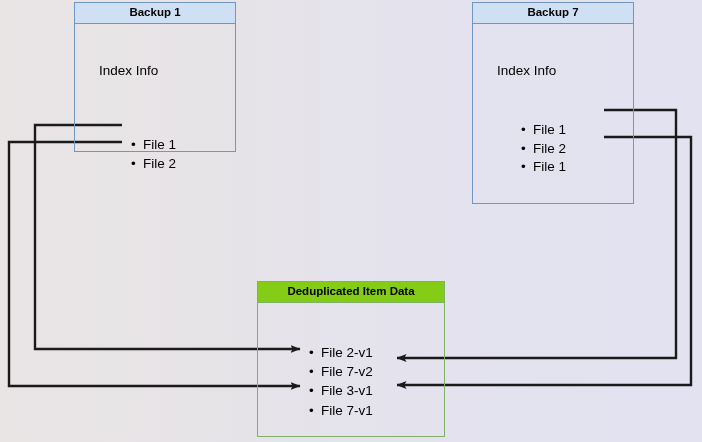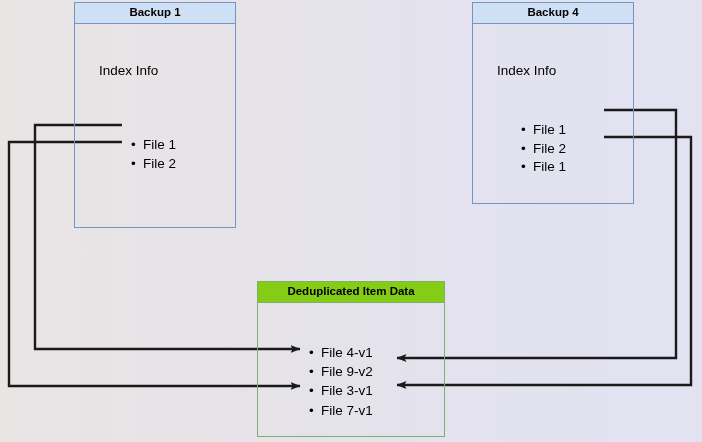--- a/index.html
+++ b/index.html
@@ -110,48 +110,48 @@
 
     <path d="M122,125 L35,125 L35,349 L300,349" fill="none" stroke="#1a1a1a" stroke-width="2.4" stroke-linejoin="miter" marker-end="url(#arrR)"></path>
 
     <path d="M122,142 L9,142 L9,386 L300,386" fill="none" stroke="#1a1a1a" stroke-width="2.4" stroke-linejoin="miter" marker-end="url(#arrR)"></path>
 
     <path d="M604,110 L676,110 L676,358 L397,358" fill="none" stroke="#1a1a1a" stroke-width="2.4" stroke-linejoin="miter" marker-end="url(#arrL)"></path>
 
     <path d="M604,137 L691,137 L691,385 L397,385" fill="none" stroke="#1a1a1a" stroke-width="2.4" stroke-linejoin="miter" marker-end="url(#arrL)"></path>
   </svg>
 
-  <div class="box blue" style="left:74px; top:2px; width:162px; height:226px;">
+  <div class="box blue" style="left:74px; top:2px; width:162px; height:150px;">
     <div class="hdr">Backup 1</div>
     <div class="body" style="top:21px;">
       <div class="section-label" style="left:24px; top:39px;">Index Info</div>
       <ul class="file-list" style="left:53px; top:109px;">
         <li>File 1</li>
         <li>File 2</li>
       </ul>
     </div>
   </div>
 
   <div class="box blue" style="left:472px; top:2px; width:162px; height:202px;">
-    <div class="hdr">Backup 4</div>
+    <div class="hdr">Backup 7</div>
     <div class="body" style="top:21px;">
       <div class="section-label" style="left:24px; top:39px;">Index Info</div>
       <ul class="file-list" style="left:45px; top:94px;">
         <li>File 1</li>
         <li>File 2</li>
         <li>File 1</li>
       </ul>
     </div>
   </div>
 
   <div class="box green" style="left:257px; top:281px; width:188px; height:156px;">
     <div class="hdr">Deduplicated Item Data</div>
     <div class="body" style="top:21px;">
       <ul class="file-list dedupe-list" style="left:48px; top:37px;">
-        <li>File 4-v1</li>
-        <li>File 9-v2</li>
+        <li>File 2-v1</li>
+        <li>File 7-v2</li>
         <li>File 3-v1</li>
         <li>File 7-v1</li>
       </ul>
     </div>
   </div>
 
 </div>
 
 </body></html>

